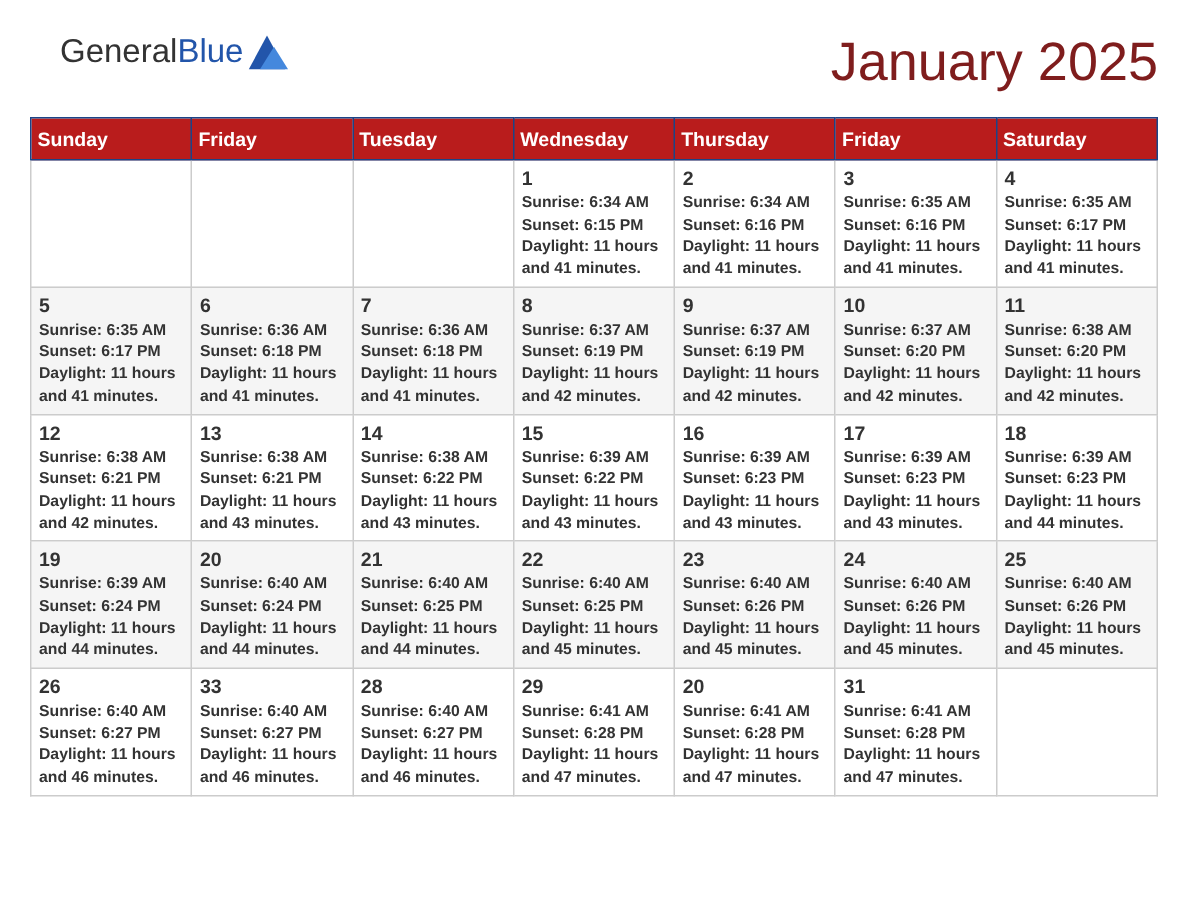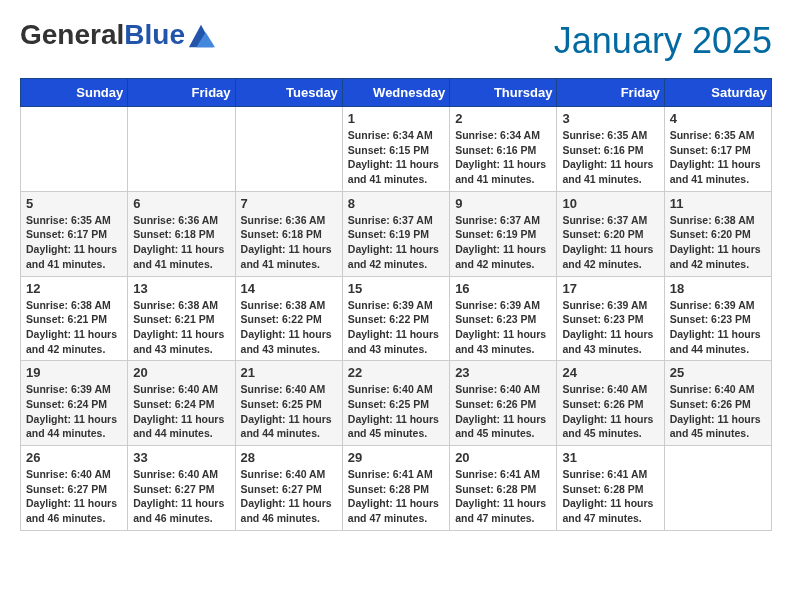--- a/index.html
+++ b/index.html
@@ -14,55 +14,56 @@
       display: flex;
       justify-content: space-between;
       align-items: flex-start;
       margin-bottom: 16px;
     }
     .logo {
       display: flex;
       align-items: center;
     }
     .logo-text {
-      font-size: 28px;
-      font-weight: bold;
+      font-size: 22px;
+      font-weight: normal;
       line-height: 1.1;
+      margin-left: 20px;
     }
     .logo-general { color: #333; }
     .logo-blue { color: #2255aa; }
     .logo-icon {
       width: 28px;
       height: 28px;
       margin-left: 2px;
     }
     .title-block {
       text-align: right;
     }
     .month-title {
       font-size: 36px;
       font-weight: normal;
-      color: #0369a1;
+      color: #7f1d1d;
     }
     .location {
       font-size: 16px;
       color: #444;
     }
     .calendar {
       width: 100%;
       border-collapse: collapse;
       border: 1px solid #ccc;
     }
     .calendar th {
-      background: #1d4ed8;
+      background: #b91c1c;
       color: #fff;
       font-size: 13px;
       font-weight: bold;
       padding: 6px 4px;
-      text-align: right;
+      text-align: left;
       border: 1px solid #1a4488;
     }
     .calendar td {
       vertical-align: top;
       padding: 4px 5px;
       border: 1px solid #ccc;
       width: calc(100%/7);
       min-height: 80px;
       font-size: 11px;
       color: #333;

